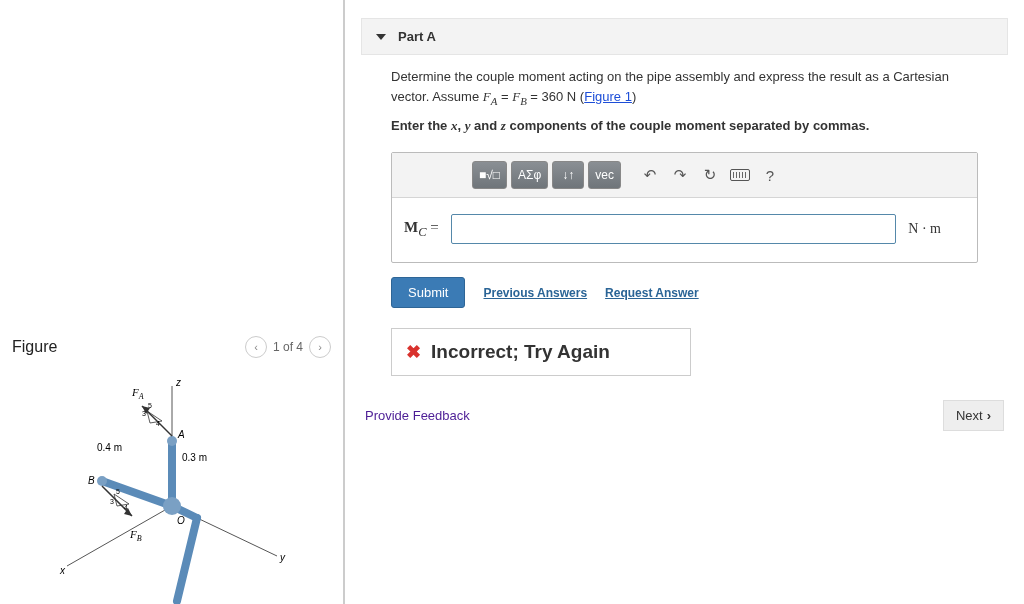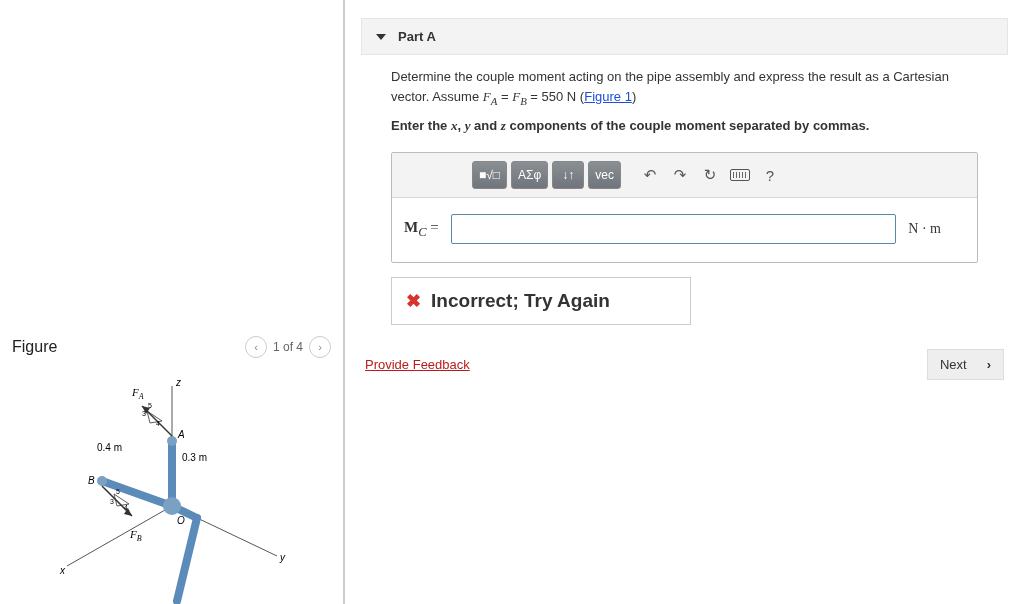--- a/index.html
+++ b/index.html
@@ -29,22 +29,22 @@
   .answer-label { font-family: 'Times New Roman', serif; font-size: 15px; white-space: nowrap; }
   .answer-input { flex: 1; height: 30px; border: 1px solid #58a; border-radius: 2px; padding: 0 6px; font-size: 13px; }
   .answer-unit { font-family: 'Times New Roman', serif; font-size: 14px; margin-right: 24px; }
   .actions { padding: 0 30px 12px; display: flex; align-items: center; gap: 18px; }
   .submit-btn { background: #3b7bb5; color: #fff; border: 1px solid #2e6596; border-radius: 3px; padding: 7px 16px; font-size: 13px; cursor: pointer; }
   .action-link { color: #2a6496; font-size: 12px; text-decoration: underline; font-weight: bold; cursor: pointer; }
   .feedback-box { border: 1px solid #ccc; background: #fff; margin: 8px 30px 16px; padding: 12px 14px; width: 300px; display: flex; align-items: center; gap: 10px; }
   .x-icon { color: #d9322d; font-weight: bold; font-size: 18px; }
   .feedback-text { font-weight: bold; font-size: 19px; }
   .bottom-row { display: flex; justify-content: space-between; align-items: center; padding: 8px 4px 0 4px; }
-  .provide-feedback { color: #b91c1c; font-size: 13px; text-decoration: underline; cursor: pointer; }
-  .next-btn { background: #eee; border: 1px solid #ddd; padding: 7px 12px; font-size: 13px; color: #333; cursor: pointer; display:inline-flex; align-items:center; gap:20px;}
+  .provide-feedback { color: #4c1d95; font-size: 13px; cursor: pointer; }
+  .next-btn { background: #eee; border: 1px solid #ddd; padding: 7px 12px; font-size: 13px; color: #333; cursor: pointer; display:inline-flex; align-items:center; gap:4px;}
   .chev { font-weight: bold; }
   .kb-icon { width: 20px; height: 12px; border: 1px solid #555; border-radius: 2px; display: inline-block; position: relative; }
   .kb-icon::after { content: ""; position: absolute; left:2px; right:2px; top:2px; bottom:2px; background: repeating-linear-gradient(90deg,#666 0 1px,transparent 1px 3px); }
 </style>
 </head>
 <body>
 
 <div class="container">
   <div class="left-pane">
     <div class="figure-header">
@@ -95,21 +95,21 @@
   </div>
 
   <div class="right-pane">
     <div class="part-header">
       <span class="caret"></span>
       <span class="part-title">Part A</span>
     </div>
 
     <div class="prompt">
       <span>Determine the couple moment acting on the pipe assembly and express the result as a Cartesian vector. Assume </span>
-      <span class="italic"><span>F</span><sub>A</sub></span><span> = </span><span class="italic"><span>F</span><sub>B</sub></span><span> = 550 N (</span><span class="link">Figure 1</span><span>)</span>
+      <span class="italic"><span>F</span><sub>A</sub></span><span> = </span><span class="italic"><span>F</span><sub>B</sub></span><span> = 360 N (</span><span class="link">Figure 1</span><span>)</span>
     </div>
     <div class="sub-prompt">
       <span>Enter the </span><span class="italic">x</span><span>, </span><span class="italic">y</span><span> and </span><span class="italic">z</span><span> components of the couple moment separated by commas.</span>
     </div>
 
     <div class="answer-box">
       <div class="toolbar">
         <span class="tool-btn">■√□</span>
         <span class="tool-btn">ΑΣφ</span>
         <span class="tool-btn">↓↑</span>
@@ -123,20 +123,25 @@
           </span>
         <span class="tool-plain">?</span>
       </div>
       <div class="answer-row">
         <span class="answer-label"><b><span>M</span></b><sub><i>C</i></sub><span> =</span></span>
         <input class="answer-input" type="text" style="">
         <span class="answer-unit">N · m</span>
       </div>
     </div>
 
+    <div class="actions">
+      <button class="submit-btn">Submit</button>
+      <span class="action-link">Previous Answers</span>
+      <span class="action-link">Request Answer</span>
+    </div>
 
     <div class="feedback-box">
       <span class="x-icon">✖</span>
       <span class="feedback-text">Incorrect; Try Again</span>
     </div>
 
     <div class="bottom-row">
       <span class="provide-feedback">Provide Feedback</span>
       <button class="next-btn">
           <span>Next</span> 

